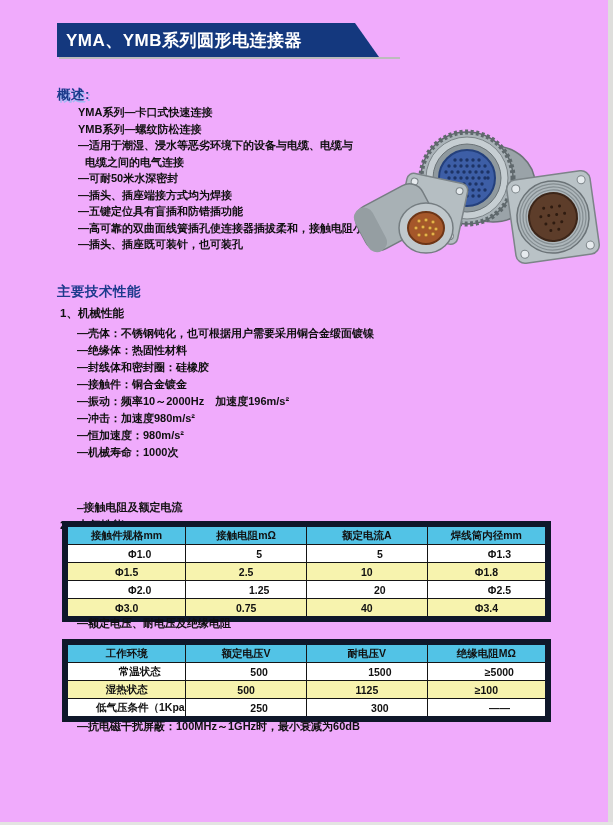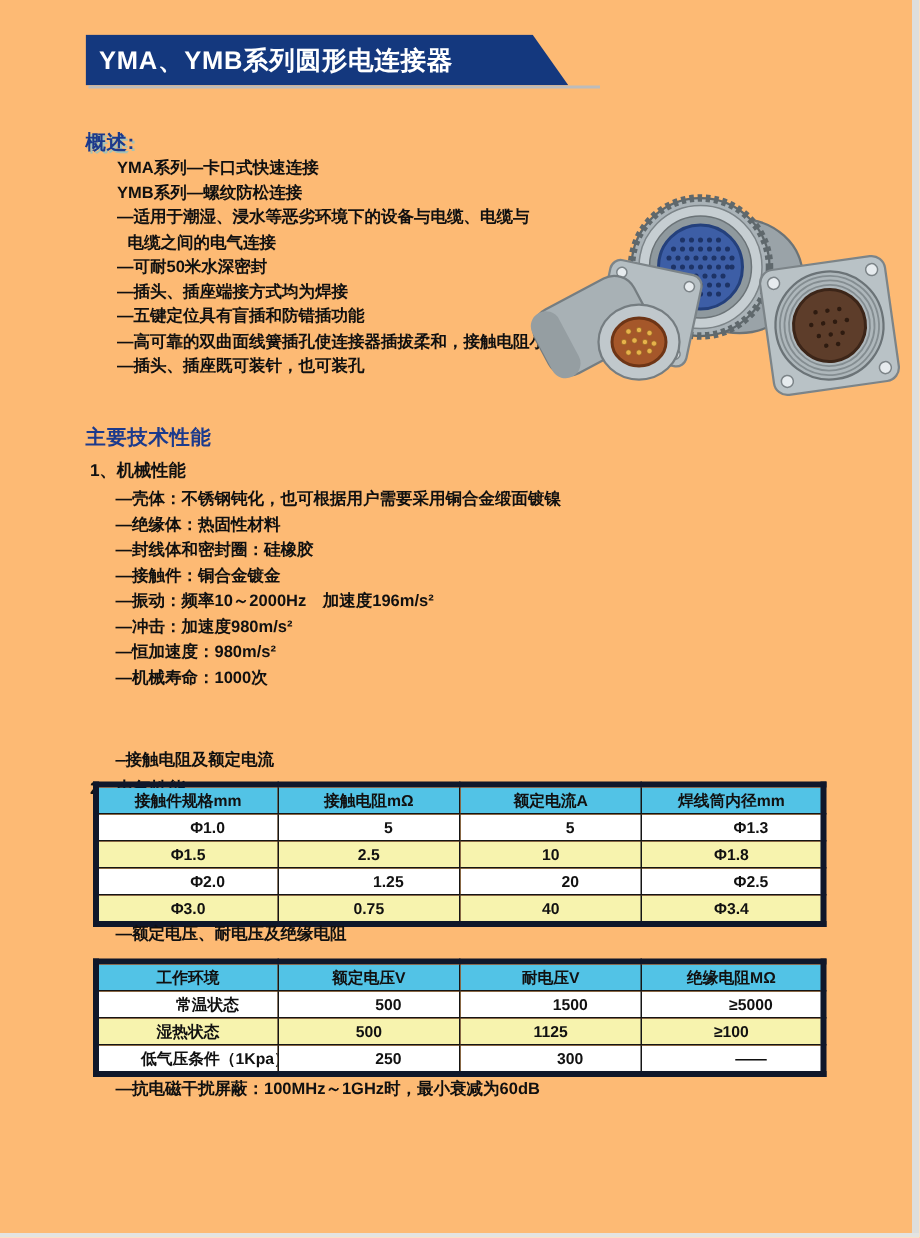--- a/index.html
+++ b/index.html
@@ -1,17 +1,17 @@
 <!DOCTYPE html>
 <html><head>
 <meta charset="utf-8">
 <style>
   html,body{margin:0;padding:0;background:#fff;}
   .page{
-    position:relative;width:613px;height:825px;background:#fdba74;overflow:hidden;
+    position:relative;width:613px;height:825px;background:#f0abfc;overflow:hidden;
     font-family:"Liberation Sans","DejaVu Sans",sans-serif;color:#111;
   }
   .scan-edge-right{position:absolute;right:0;top:0;width:5px;height:100%;background:#dededc;}
   .scan-edge-bottom{position:absolute;left:0;bottom:0;width:100%;height:3px;background:#e4e4e2;}
 
   
   .banner{
     position:absolute;left:57px;top:23px;width:322px;height:34px;
     background:#14387E;
     clip-path:polygon(0 0, calc(100% - 24px) 0, 100% 100%, 0 100%);
@@ -40,21 +40,21 @@
 
   
   table.spec{
     position:absolute;left:62px;border-collapse:collapse;width:489px;
     table-layout:fixed;font-size:10.5px;font-weight:bold;
   }
   table.spec th,table.spec td{
     border:1px solid #151515;text-align:center;height:17px;padding:0 2px;
     overflow:hidden;white-space:nowrap;
   }
-  table.spec{border:4px solid #0f172a;}
+  table.spec{border:6px solid #0f172a;}
   table.spec th{background:#52C3E6;}
   table.spec tr.row-yellow td{background:#F7F3AE;}
   table.spec tr.row-white td{background:#ffffff;padding-left:28px;}
   #table1{top:521px;}
   #table2{top:639px;border-radius:11px;}
 
   
   .connectors{position:absolute;left:352px;top:120px;width:261px;height:158px;}
 </style>
 </head>

